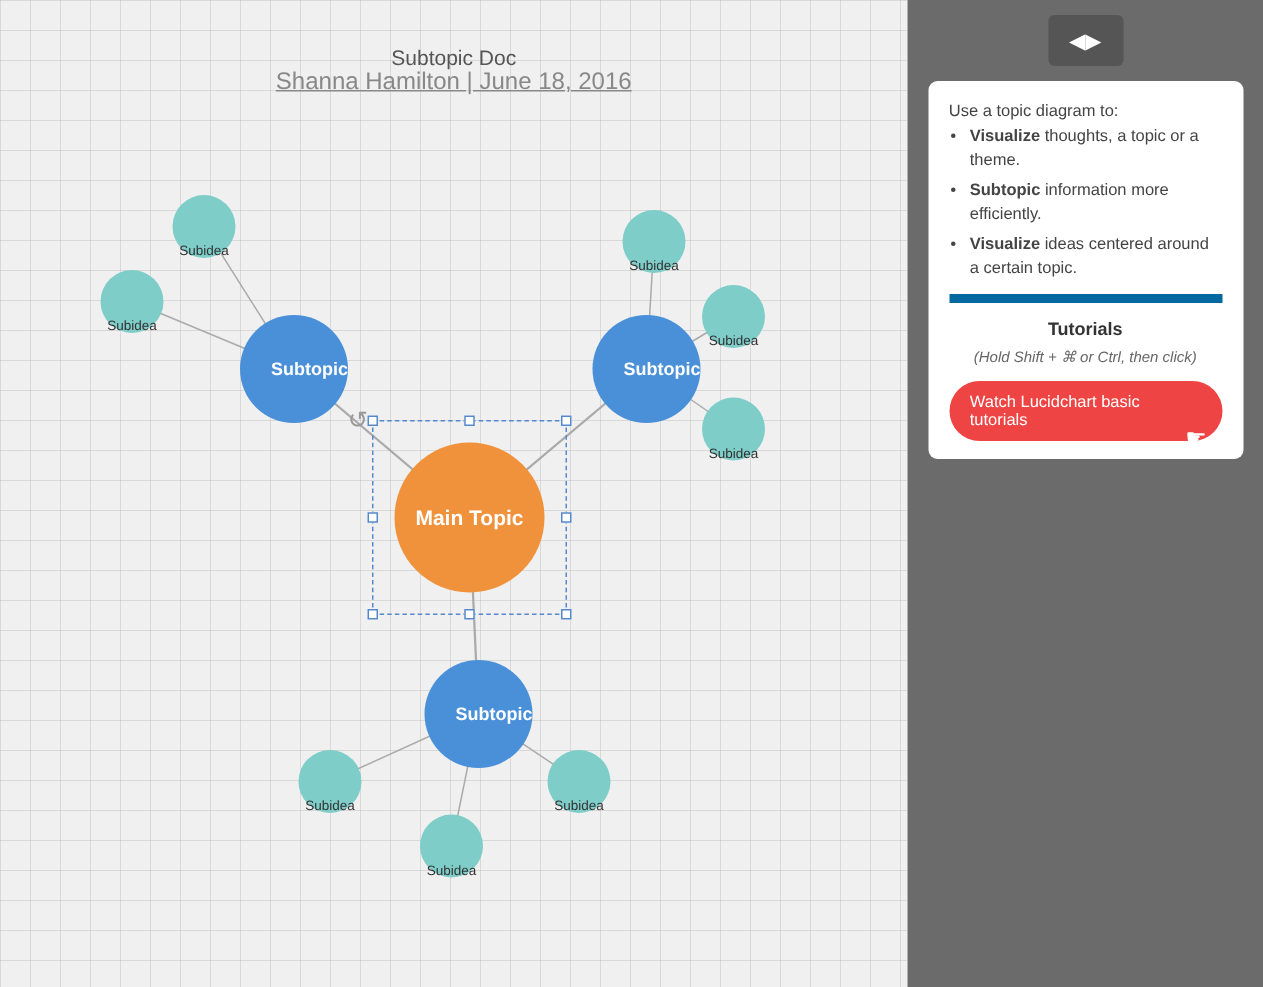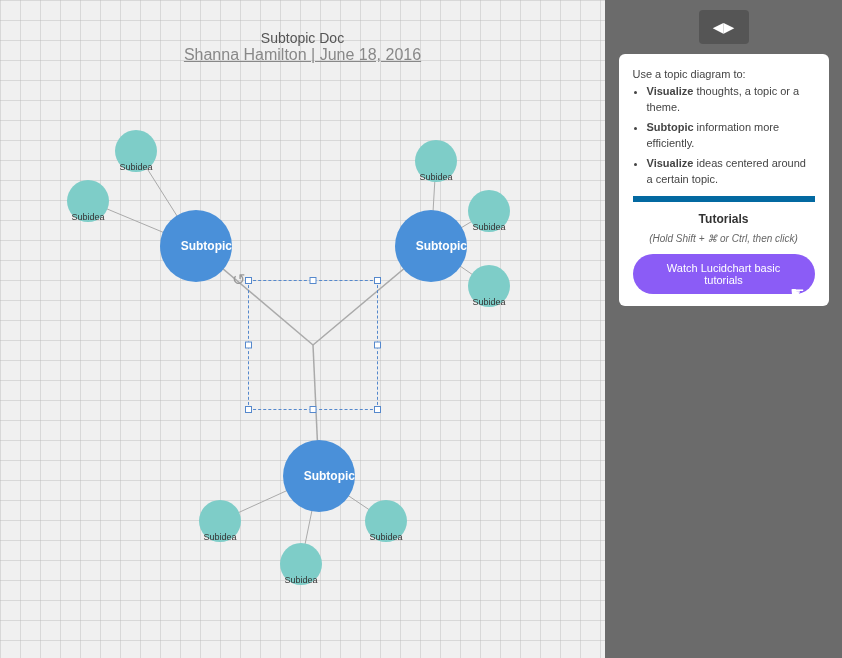--- a/index.html
+++ b/index.html
@@ -176,29 +176,29 @@
 
     .tutorials-hint {
       font-size: 10px;
       color: #666;
       text-align: center;
       margin: 3px 0 8px;
       font-style: italic;
     }
 
     .watch-btn {
-      background: #8b5cf6;
+      background: #ef4444;
       color: white;
       border: none;
       border-radius: 20px;
       padding: 8px 14px;
       font-size: 11px;
       cursor: pointer;
       width: 100%;
-      text-align: center;
+      text-align: left;
       position: relative;
     }
 
     .cursor-icon {
       position: absolute;
       bottom: -8px;
       right: 10px;
       font-size: 16px;
     }
   </style>
@@ -267,20 +267,23 @@
   <div class="node-subidea" style="left:199px; top:500px; width:42px; height:42px; font-size:9px;">
     <span>Subidea</span>
   </div>
   <div class="node-subidea" style="left:365px; top:500px; width:42px; height:42px; font-size:9px;">
     <span>Subidea</span>
   </div>
   <div class="node-subidea" style="left:280px; top:543px; width:42px; height:42px; font-size:9px;">
     <span>Subidea</span>
   </div>
 
+  <div class="node-main" style="left:263px; top:295px; width:100px; height:100px; background:#f0923b; z-index:10;">
+    <span>Main Topic</span>
+  </div>
 
   <div class="selection-box" style="left:248px; top:280px; width:130px; height:130px;">
 
     <div class="selection-handle" style="top:-4px; left:-4px;"></div>
     <div class="selection-handle" style="top:-4px; left:50%; transform:translateX(-50%);"></div>
     <div class="selection-handle" style="top:-4px; right:-4px;"></div>
     <div class="selection-handle" style="top:50%; left:-4px; transform:translateY(-50%);"></div>
     <div class="selection-handle" style="top:50%; right:-4px; transform:translateY(-50%);"></div>
     <div class="selection-handle" style="bottom:-4px; left:-4px;"></div>
     <div class="selection-handle" style="bottom:-4px; left:50%; transform:translateX(-50%);"></div>

